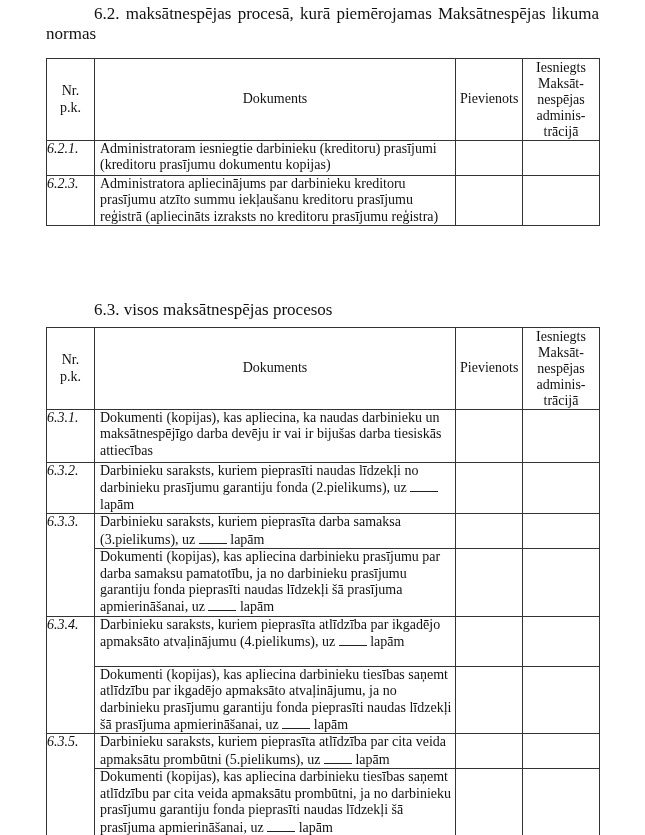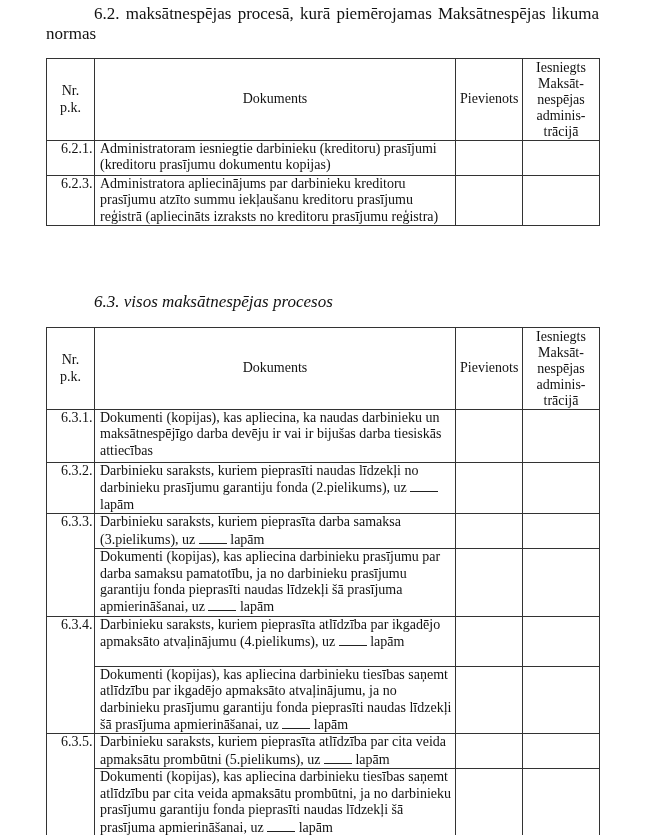--- a/index.html
+++ b/index.html
@@ -4,37 +4,37 @@
 <style>
   html, body { margin: 0; padding: 0; background: #ffffff; }
   body {
     width: 645px; height: 835px; position: relative; overflow: hidden;
     font-family: "Liberation Serif", serif; color: #111;
   }
   .heading {
     position: absolute; font-size: 17px; line-height: 20px;
   }
   #h1 { left: 46px; top: 4px; width: 553px; text-indent: 48px; text-align: justify; text-align-last: left; }
-  #h2 { left: 94px; top: 292px; font-style: italic; }
+  #h2 { left: 94px; top: 300px; }
   table {
     position: absolute; left: 46px; width: 553px;
     border-collapse: collapse; table-layout: fixed;
     font-size: 14px; line-height: 16.4px;
   }
   #t1 { top: 58px; }
   #t2 { top: 327px; }
   td, th {
     border: 1.3px solid #333; padding: 0 4px; vertical-align: top; font-weight: normal;
   }
   th { vertical-align: middle; text-align: center; }
   col.c1 { width: 48px; }
   col.c2 { width: 361px; }
   col.c3 { width: 67px; }
   col.c4 { width: 77px; }
-  td.num { padding-left: 14px; }
+  td.num { padding-left: 0; font-style: italic; }
   td.doc { padding-left: 5px; padding-right: 3px; }
   .th-last { line-height: 16px; padding: 1px 0 0; }
   #t1 thead tr { height: 81px; }
   #t2 thead tr { height: 80px; }
   .blank { display: inline-block; width: 28px; border-bottom: 1px solid #222; height: 12px; vertical-align: baseline; }
 </style>
 </head>
 <body>
 
 <div id="h1" class="heading">6.2. maksātnespējas procesā, kurā piemērojamas Maksātnespējas likuma normas</div>

